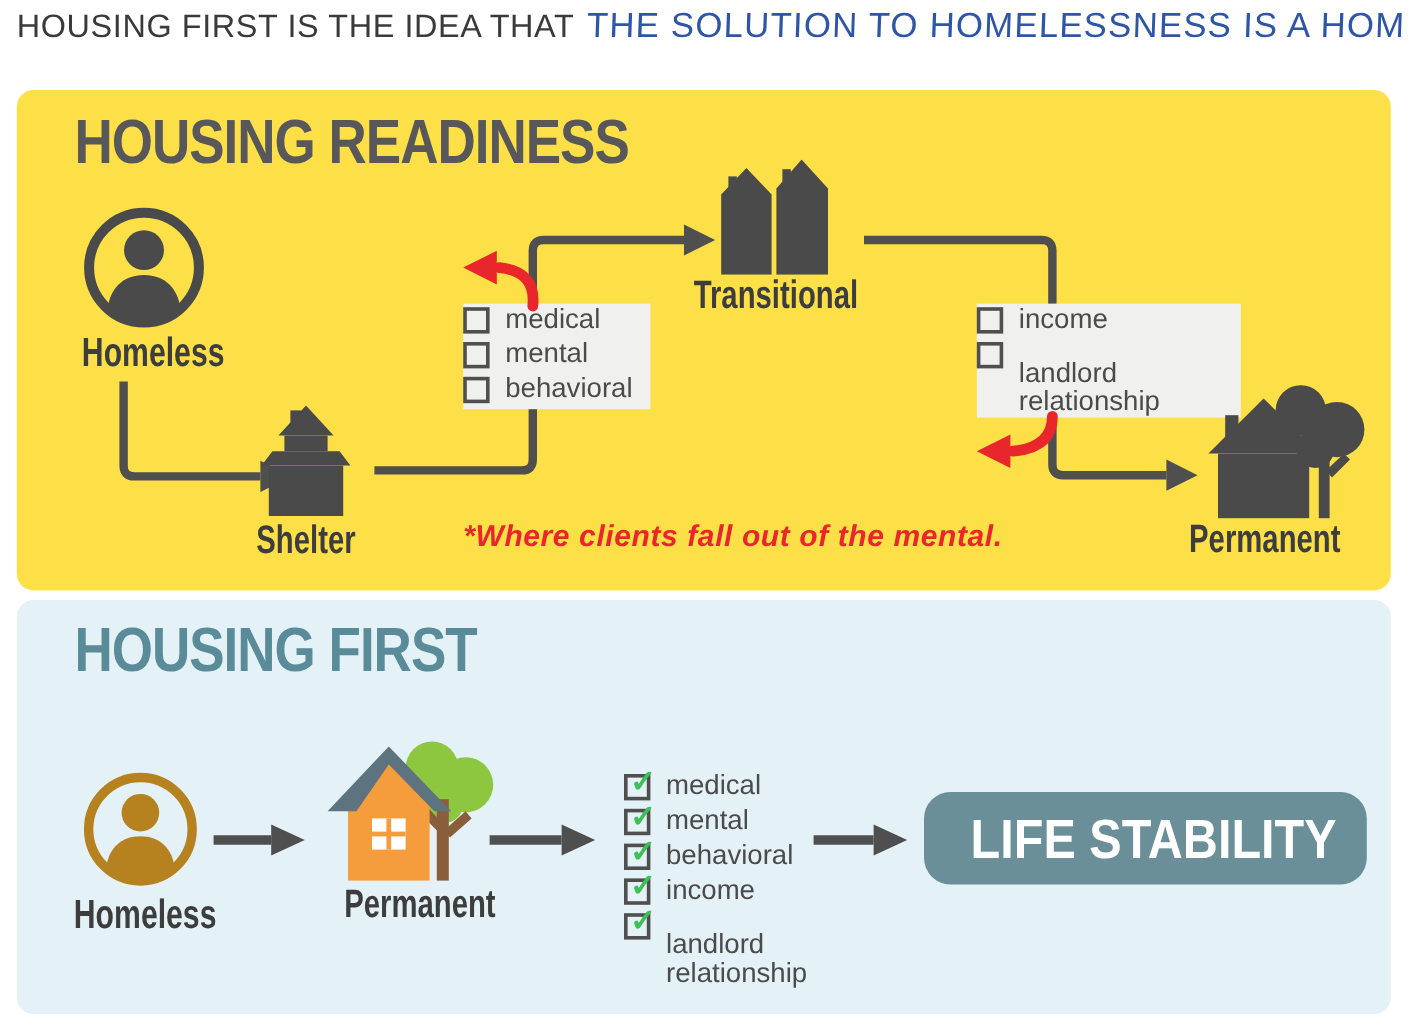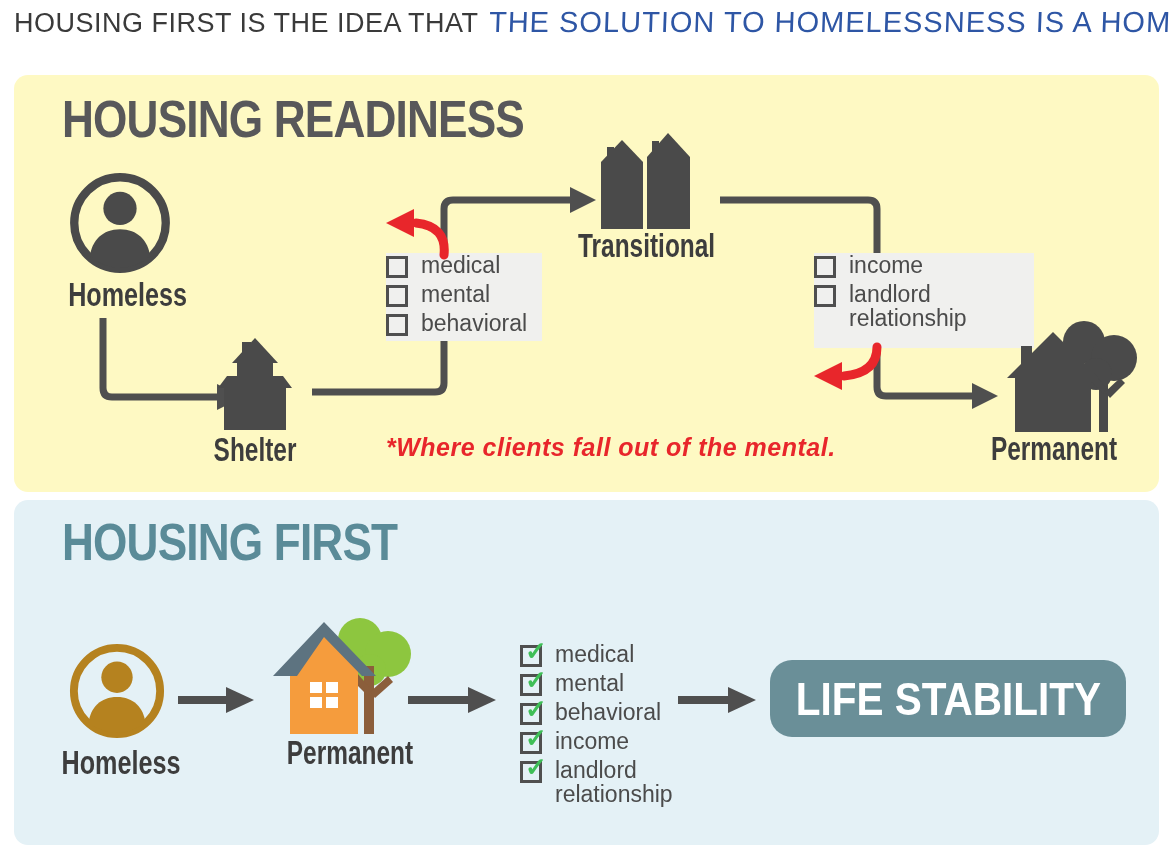--- a/index.html
+++ b/index.html
@@ -6,21 +6,21 @@
     font-family:"Liberation Sans",sans-serif;}
   .page{position:relative;width:1173px;height:595px;}
 
   
   .header{position:absolute;left:14px;top:6px;white-space:nowrap;display:flex;align-items:baseline;}
   .h-plain{font-size:27px;color:#3a3a3a;letter-spacing:0.5px;}
   .h-blue{font-size:29px;color:#2e56a5;letter-spacing:1px;margin-left:10px;transform:skewX(-2deg);display:inline-block;}
 
   
   .panel{position:absolute;left:14px;width:1145px;border-radius:14px;}
-  .panel-readiness{top:75px;height:417px;background:#fef9c3;}
+  .panel-readiness{top:75px;height:417px;background:#fde047;}
   .panel-first{top:500px;height:345px;background:#e4f1f6;}
 
   .panel-title{position:absolute;left:48px;margin:0;font-weight:700;font-size:52px;
     letter-spacing:-1px;transform:scaleX(0.85);transform-origin:left center;white-space:nowrap;}
   .panel-readiness .panel-title{top:14px;color:#58585a;}
   .panel-first .panel-title{top:12px;color:#5a8b98;}
 
   
   .connectors{position:absolute;left:0;top:0;pointer-events:none;}
 
@@ -29,31 +29,31 @@
   .node-icon svg{display:block;width:100%;height:100%;}
   .lbl{position:absolute;font-weight:700;color:#3d3d3d;text-align:center;white-space:nowrap;
     transform:scaleX(0.74);transform-origin:center center;font-size:33px;}
 
   
   .chk{position:absolute;}
   .chk-cover{background:#f0f0ee;}
   .chk-row{display:flex;align-items:flex-start;margin-bottom:4px;}
   .chk-box{width:16px;height:16px;border:3px solid #4f4f4f;margin-top:3px;flex:0 0 auto;position:relative;}
   .chk-text{font-size:23px;line-height:24px;color:#4b4b4b;margin-left:13px;}
-  .chk-text.wrap{max-width:120px;}
+  .chk-text.wrap{max-width:120px;margin-top:16px;}
   .tick{position:absolute;left:2px;top:-10px;font-style:normal;font-weight:700;font-size:26px;
     color:#3fbf57;line-height:26px;}
 
   
   .footnote{position:absolute;left:372px;top:358px;color:#e8262b;font-style:italic;font-weight:700;
     font-size:25px;letter-spacing:0.5px;white-space:nowrap;}
 
   
   .badge{position:absolute;left:756px;top:160px;width:356px;height:77px;background:#6a8f98;
-    border-radius:22px;display:flex;align-items:center;justify-content:center;}
+    border-radius:22px;display:flex;align-items:center;justify-content:center;padding-left:13px;}
   .badge-text{color:#ffffff;font-weight:700;font-size:46px;letter-spacing:0px;white-space:nowrap;
     transform:scaleX(0.88);transform-origin:center center;}
 </style>
 </head>
 <body>
 
 <div class="page">
 
   <div class="header">
     <span class="h-plain">HOUSING FIRST IS THE IDEA THAT</span>

